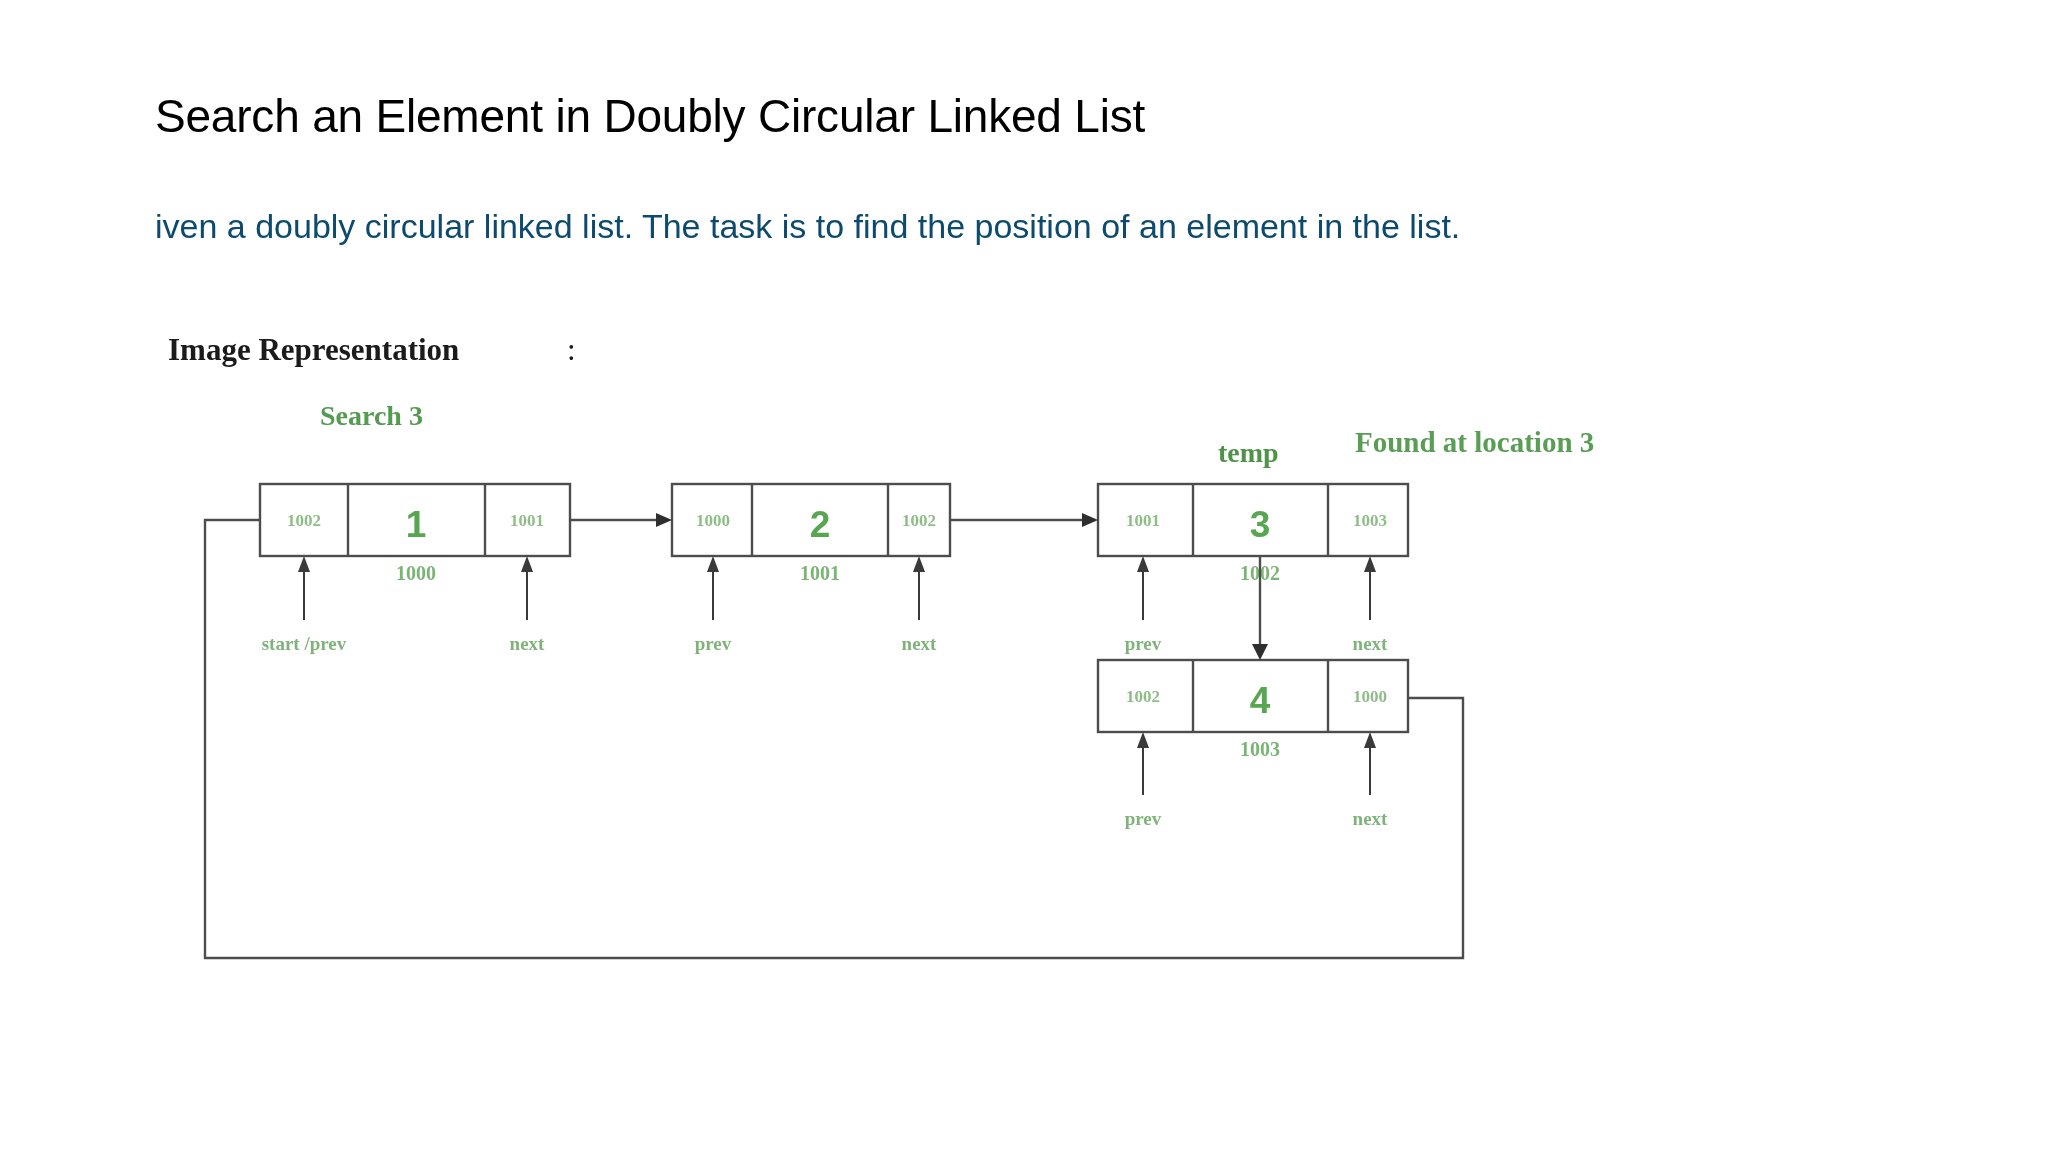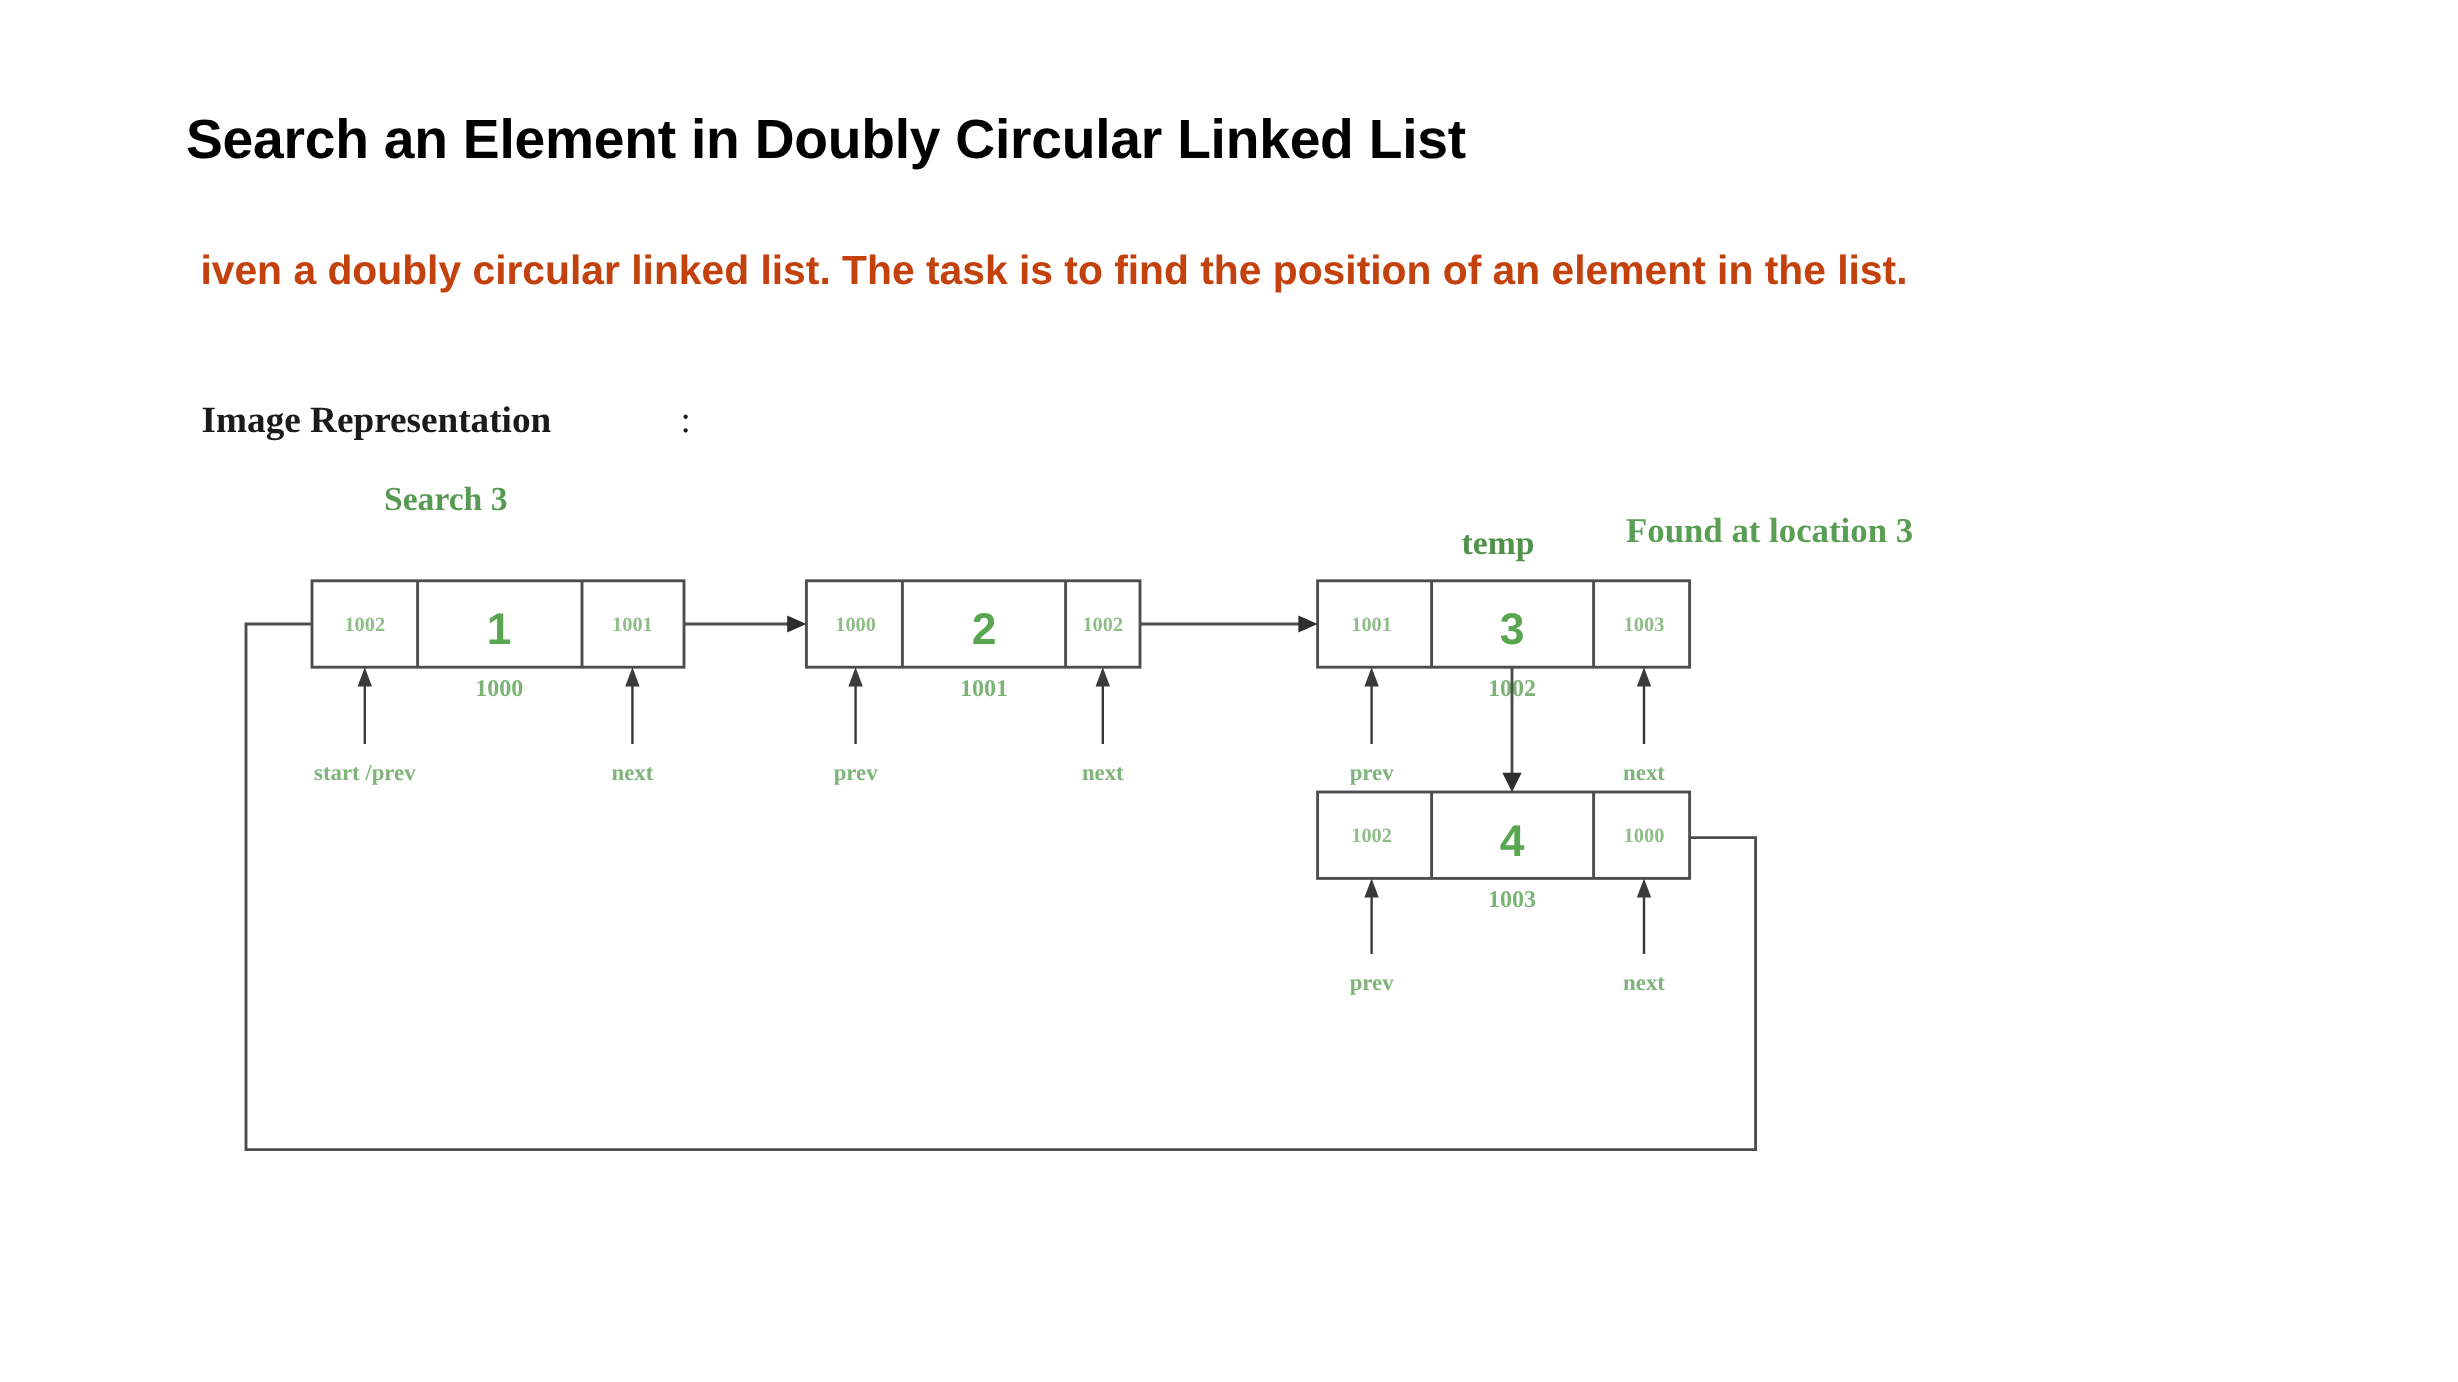--- a/index.html
+++ b/index.html
@@ -16,36 +16,36 @@
     color: #000000;
     position: relative;
   }
 
   
   #page-title {
     position: absolute;
     left: 155px;
     top: 58px;
     font-family: "Liberation Sans", sans-serif;
-    font-weight: bold;
+    font-weight: normal;
     font-size: 46px;
     letter-spacing: -0.2px;
     color: #000000;
     white-space: nowrap;
   }
   #page-subtitle {
     position: absolute;
-    left: 167px;
+    left: 155px;
     top: 168px;
     width: 1620px;
     font-family: "Liberation Sans", sans-serif;
-    font-weight: bold;
+    font-weight: normal;
     font-size: 34px;
     line-height: 1.44;
-    color: #c2410c;
+    color: #0c4a6e;
   }
 
   
   #diagram {
     position: absolute;
     left: 0px;
     top: 320px;
     width: 1672px;
     height: 700px;
   }

